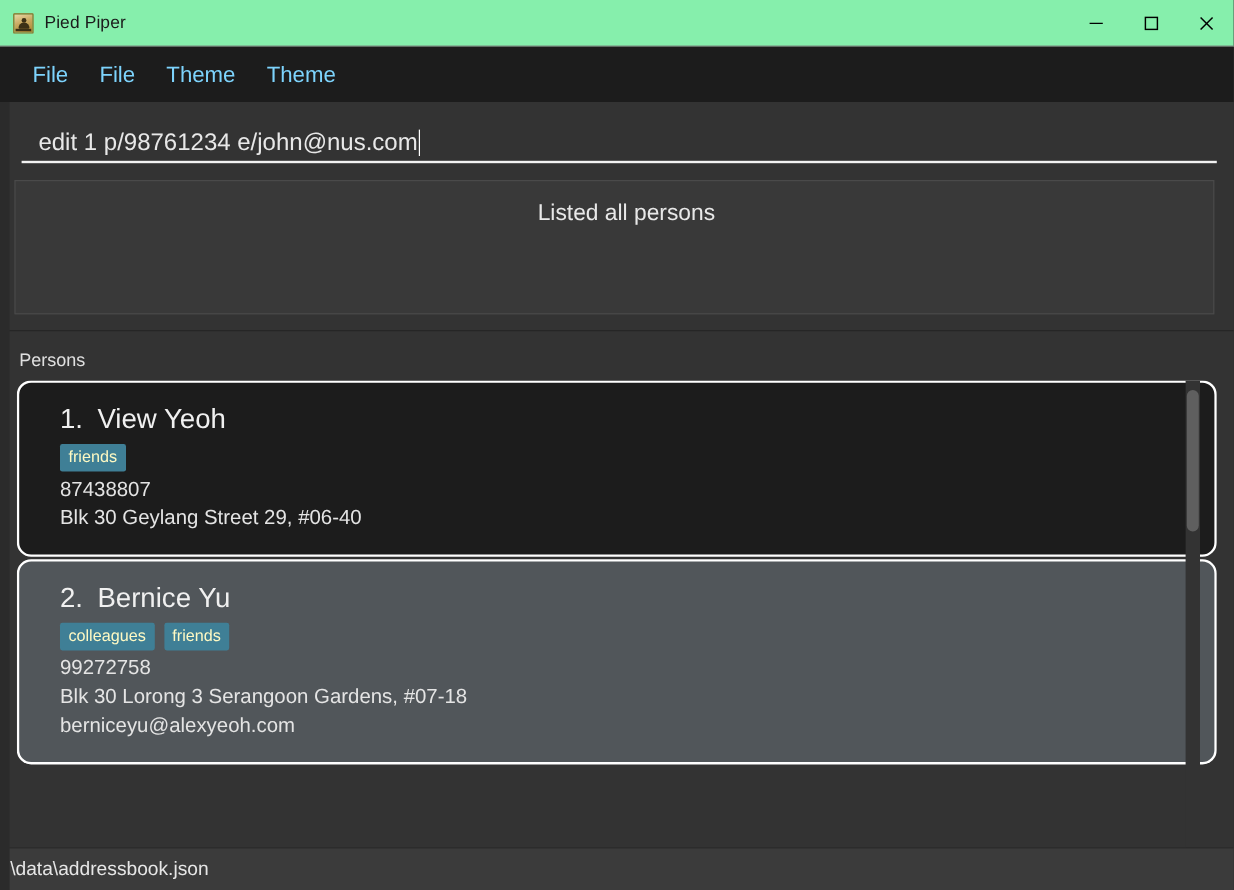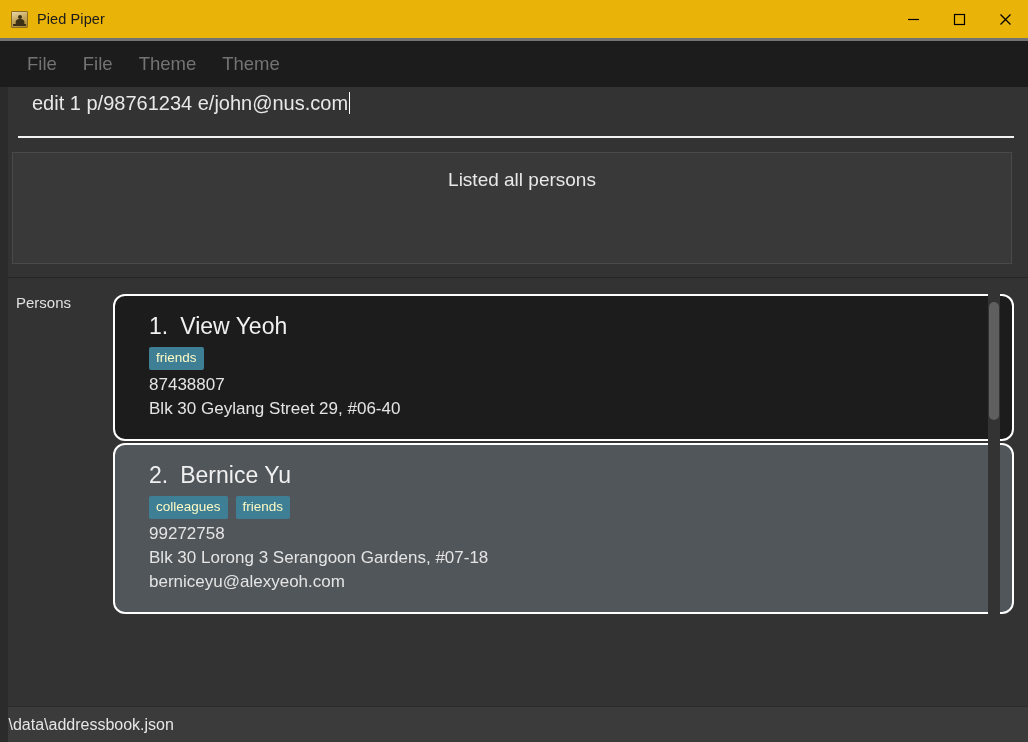--- a/index.html
+++ b/index.html
@@ -19,25 +19,25 @@
     width: 1028px;
     height: 742px;
     background: #333333;
     display: flex;
     flex-direction: column;
   }
 
   
   .titlebar {
     height: 38px;
-    background: #eab308;
-    display: flex;
-    align-items: center;
-    flex: 0 0 auto;
-    border-bottom: 3px solid #737373;
+    background: #86efac;
+    display: flex;
+    align-items: center;
+    flex: 0 0 auto;
+    border-bottom: 1px solid #737373;
   }
   .titlebar-left {
     display: flex;
     align-items: center;
     padding-left: 11px;
     flex: 1 1 auto;
     min-width: 0;
   }
   .app-icon {
     width: 17px;
@@ -104,21 +104,21 @@
   .menubar {
     height: 46px;
     background: #1c1c1c;
     display: flex;
     align-items: center;
     flex: 0 0 auto;
     padding-left: 14px;
     box-sizing: border-box;
   }
   .menu-item {
-    color: #737373;
+    color: #7dd3fc;
     font-size: 18.5px;
     padding: 4px 13px;
     white-space: nowrap;
   }
 
   
   .content {
     flex: 1 1 auto;
     position: relative;
     background: #333333;
@@ -132,21 +132,21 @@
     top: 0;
     bottom: 0;
     width: 8px;
     background: #2b2b2b;
     z-index: 2;
   }
 
   
   .commandbox {
     margin: 0 8px 0 8px;
-    padding: 4px 0 0 0;
+    padding: 22px 0 0 0;
     position: relative;
     flex: 0 0 auto;
     height: 54px;
     box-sizing: border-box;
   }
   .command-input {
     color: #e8e8e8;
     font-size: 20px;
     padding-left: 24px;
     line-height: 24px;
@@ -196,22 +196,21 @@
     flex: 0 0 auto;
   }
 
   
   .persons-panel {
     flex: 1 1 auto;
     min-height: 0;
     position: relative;
     padding: 16px 0 0 0;
     display: flex;
-    flex-direction: row;
-    gap: 28px;
+    flex-direction: column;
   }
   .persons-label {
     color: #e0e0e0;
     font-size: 15px;
     padding-left: 16px;
     padding-bottom: 8px;
     flex: 0 0 auto;
   }
   .list-area {
     flex: 1 1 auto;

